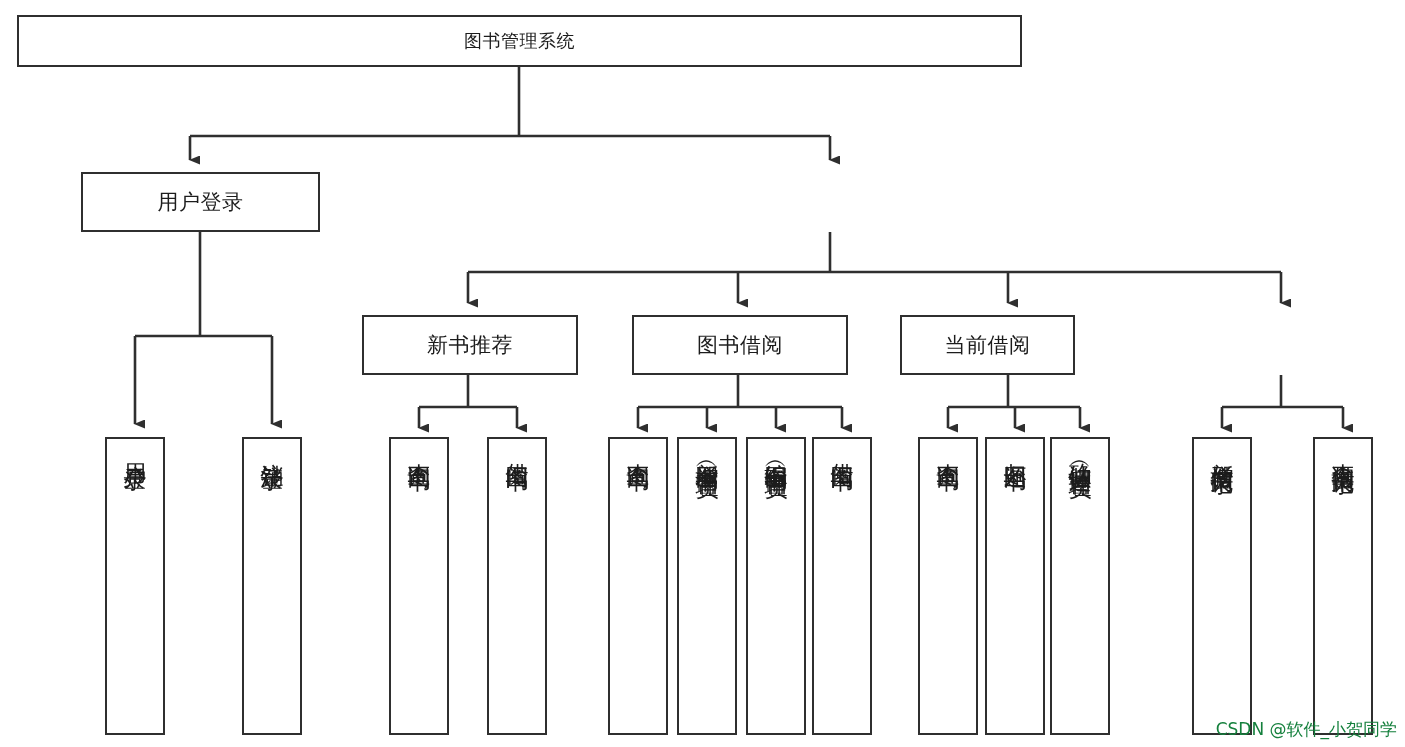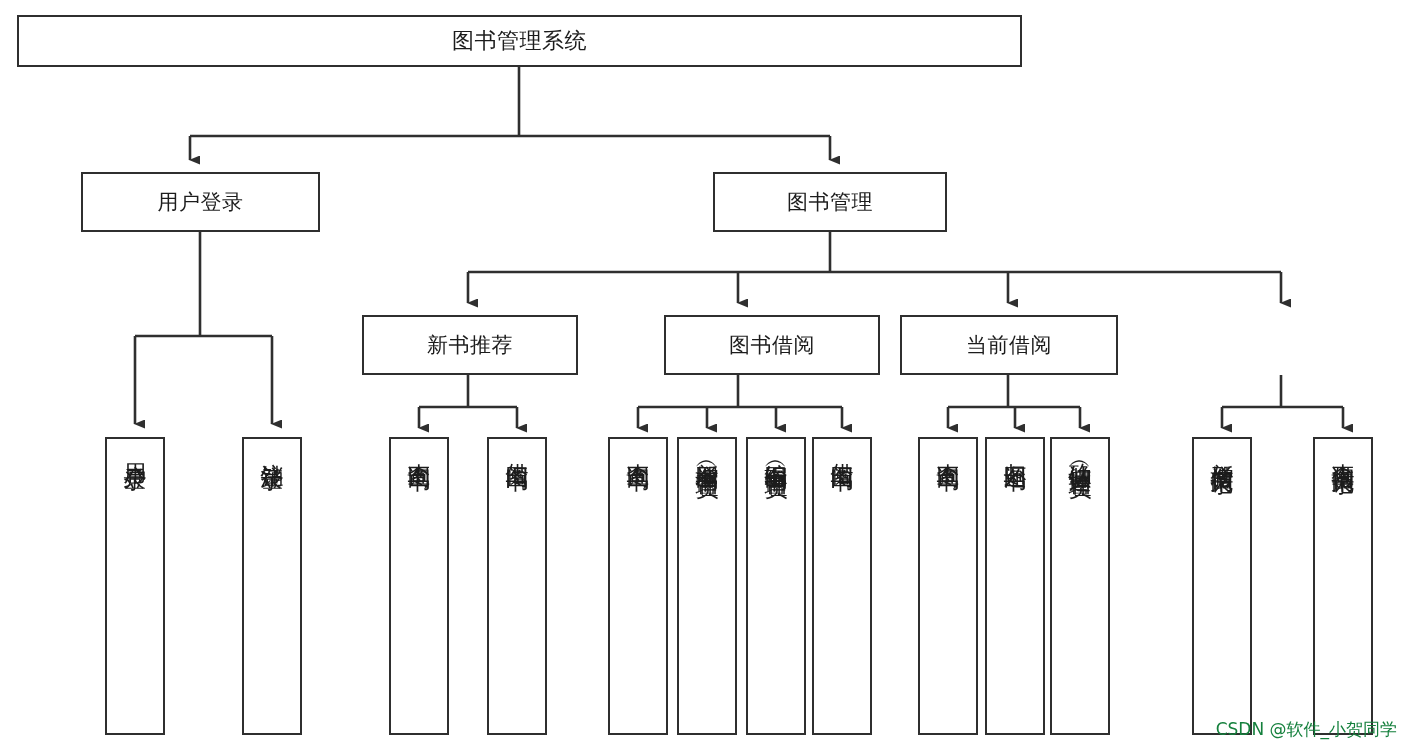--- a/index.html
+++ b/index.html
@@ -41,21 +41,21 @@
     text-align: center;
     line-height: 1.18;
     letter-spacing: 0.5px;
   }
   
   .node.horiz .node-label {
     font-size: 21px;
     white-space: nowrap;
   }
   .node.root .node-label {
-    font-size: 22px;
+    font-size: 18px;
   }
   
   .node.vert {
     align-items: flex-start;
     justify-content: center;
     padding-top: 6px;
   }
   .node.vert .node-label {
     writing-mode: vertical-rl;
     text-orientation: upright;
@@ -129,31 +129,28 @@
     </g>
   </svg>
 
   <div class="node horiz root" style="left:17px; top:15px; width:1005px; height:52px;">
     <span class="node-label">图书管理系统</span>
   </div>
 
   <div class="node horiz" style="left:81px; top:172px; width:239px; height:60px;">
     <span class="node-label">用户登录</span>
   </div>
-  <div class="node horiz" style="left:713px; top:172px; width:234px; height:60px;">
-    <span class="node-label">图书管理</span>
-  </div>
 
   <div class="node horiz" style="left:362px; top:315px; width:216px; height:60px;align-items:center;">
     <span class="node-label">新书推荐</span>
   </div>
-  <div class="node horiz" style="left:632px; top:315px; width:216px; height:60px;margin-left:32px;">
+  <div class="node horiz" style="left:632px; top:315px; width:216px; height:60px;">
     <span class="node-label">图书借阅</span>
   </div>
-  <div class="node horiz" style="left:900px; top:315px; width:218px; height:60px;">
+  <div class="node horiz" style="left:900px; top:315px; width:175px; height:60px;">
     <span class="node-label">当前借阅</span>
   </div>
 
   <div class="node vert" style="left:105px; top:437px; width:60px; height:298px;">
     <span class="node-label">用户登录</span>
   </div>
   <div class="node vert" style="left:242px; top:437px; width:60px; height:298px;">
     <span class="node-label">注销登录</span>
   </div>
 

